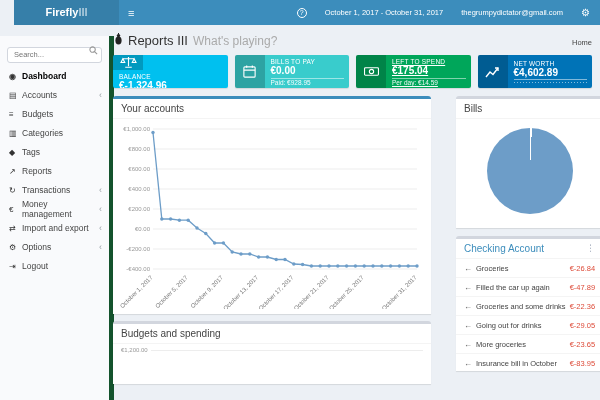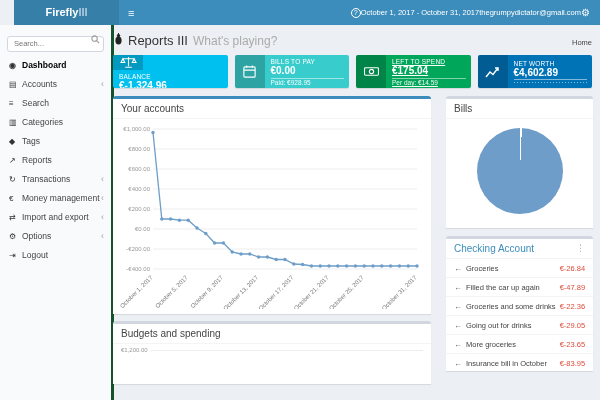--- a/index.html
+++ b/index.html
@@ -7,26 +7,26 @@
   body { font-family:"Liberation Sans", sans-serif; background:#ecf0f5; overflow:hidden; }
   #screen { position:relative; width:600px; height:400px; overflow:hidden; background:#ecf0f5; }
 
   
   .navbar { position:absolute; top:0; left:14px; right:0; height:25px; background:#3c8dbc; display:flex; align-items:center; color:#fff; z-index:5; }
   .logo { width:105px; height:25px; background:#367fa9; text-align:center; line-height:25px; font-size:11px; color:#fff; cursor:pointer; }
   .logo b { font-weight:bold; }
   .logo span { font-weight:300; opacity:.85; }
   .hamburger { background:none; border:none; color:#fff; font-size:11px; padding:0 9px; height:25px; cursor:pointer; }
   .nav-spacer { flex:1; }
-  .nav-right { display:flex; align-items:center; gap:0; padding-right:10px; font-size:7.5px; }
+  .nav-right { display:flex; align-items:center; gap:18px; padding-right:10px; font-size:7.5px; }
   .help-icon { display:inline-flex; width:10px; height:10px; border:1px solid #fff; border-radius:50%; font-size:7px; align-items:center; justify-content:center; cursor:pointer; }
   .nav-gear { font-size:10px; cursor:pointer; line-height:1; }
 
   
-  .sidebar { position:absolute; top:25px; left:0; bottom:0; width:114px; background:#f9fafc; border-right:3px solid #14532d; }
+  .sidebar { position:absolute; top:36px; left:0; bottom:0; width:114px; background:#f9fafc; border-right:5px solid #14532d; }
   .search-box { margin:7px 7px 4px 7px; position:relative; }
   .search-box input { width:100%; height:16px; border:1px solid #d2d6de; border-radius:3px; background:#fff; font-size:7.5px; padding:0 16px 0 6px; color:#555; font-family:"Liberation Sans",sans-serif; outline:none; }
   .search-box .mag { position:absolute; right:4px; top:3px; }
   .menu { list-style:none; margin-top:4px; }
   .menu li { display:flex; align-items:center; height:19px; padding:0 7px 0 9px; font-size:8.5px; color:#444; cursor:pointer; }
   .menu li .mi { width:13px; font-size:8px; color:#333; text-align:left; }
   .menu li .lbl { flex:1; }
   .menu li .chev { color:#9aa0a6; font-size:9px; }
   .menu li.active { color:#000; font-weight:bold; }
 
@@ -42,21 +42,21 @@
   .ibox { flex:1; height:33px; border-radius:2px; display:flex; color:#fff; overflow:hidden; box-shadow:0 1px 1px rgba(0,0,0,.1); cursor:pointer; }
   .ibox .icon { width:30px; display:flex; align-items:center; justify-content:center; background:rgba(0,0,0,.2); }
   .ibox .body { flex:1; padding:3px 5px 2px 6px; display:flex; flex-direction:column; justify-content:center; min-width:0; }
   .ibox .lab { font-size:6.5px; text-transform:uppercase; letter-spacing:.2px; white-space:nowrap; }
   .ibox .val { font-size:10px; font-weight:bold; line-height:1.15; white-space:nowrap; }
   .ibox .bar { height:1px; background:rgba(255,255,255,.5); margin:1px 0; }
   .ibox .sub { font-size:6.5px; opacity:.95; white-space:nowrap; }
   .ibox .sub.dotted { height:3px; background-image:repeating-linear-gradient(90deg, rgba(255,255,255,.55) 0 1px, transparent 1px 3px); background-size:100% 1px; background-repeat:no-repeat; background-position:0 1px; }
 
   
-  .cols { display:flex; gap:15px; align-items:flex-start; }
+  .cols { display:flex; gap:25px; align-items:flex-start; }
   .col-left { width:322px; }
   .col-right { flex:1; }
   .panel { background:#fff; border-top:3px solid #d2d6de; border-radius:3px 3px 0 0; box-shadow:0 1px 1px rgba(0,0,0,.1); overflow:hidden; }
   .panel.primary { border-top-color:#3c8dbc; }
   .panel-header { padding:4px 8px; border-bottom:1px solid #f4f4f4; display:flex; align-items:center; }
   .panel-title { font-size:10px; color:#444; }
   .panel-title.link { color:#3c8dbc; cursor:pointer; }
   .panel-tools { margin-left:auto; color:#97a0b3; font-size:9px; cursor:pointer; line-height:1; }
 
   #accounts-panel { height:218px; margin-bottom:7px; }
@@ -115,21 +115,21 @@
           <span class="mi">◉</span>
           <span class="lbl">Dashboard</span>
         </li>
         <li>
           <span class="mi">▤</span>
           <span class="lbl">Accounts</span>
           <span class="chev">‹</span>
         </li>
         <li>
           <span class="mi">≡</span>
-          <span class="lbl">Search</span>
+          <span class="lbl">Budgets</span>
         </li>
         <li>
           <span class="mi">▥</span>
           <span class="lbl">Categories</span>
         </li>
         <li>
           <span class="mi">◆</span>
           <span class="lbl">Tags</span>
         </li>
         <li>

